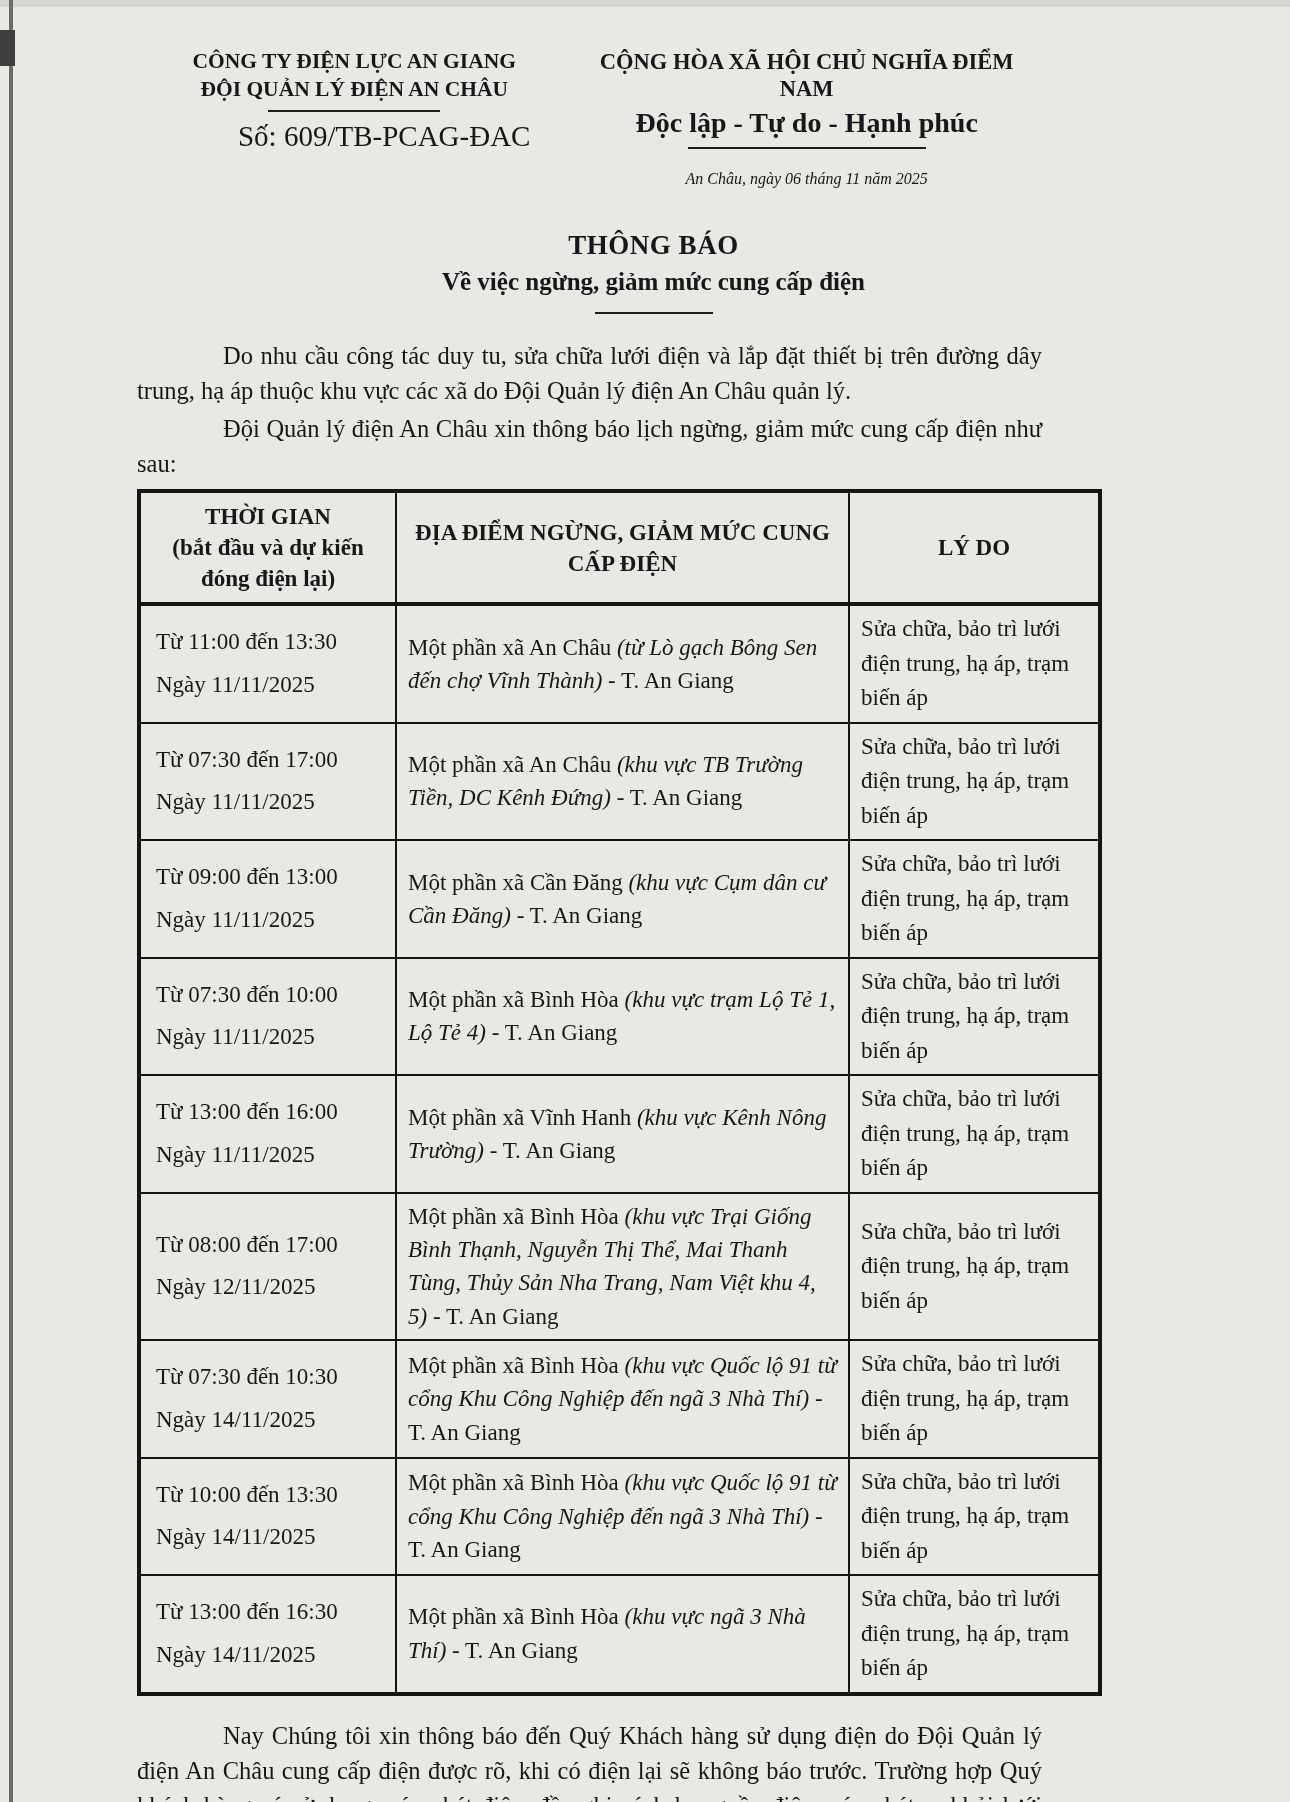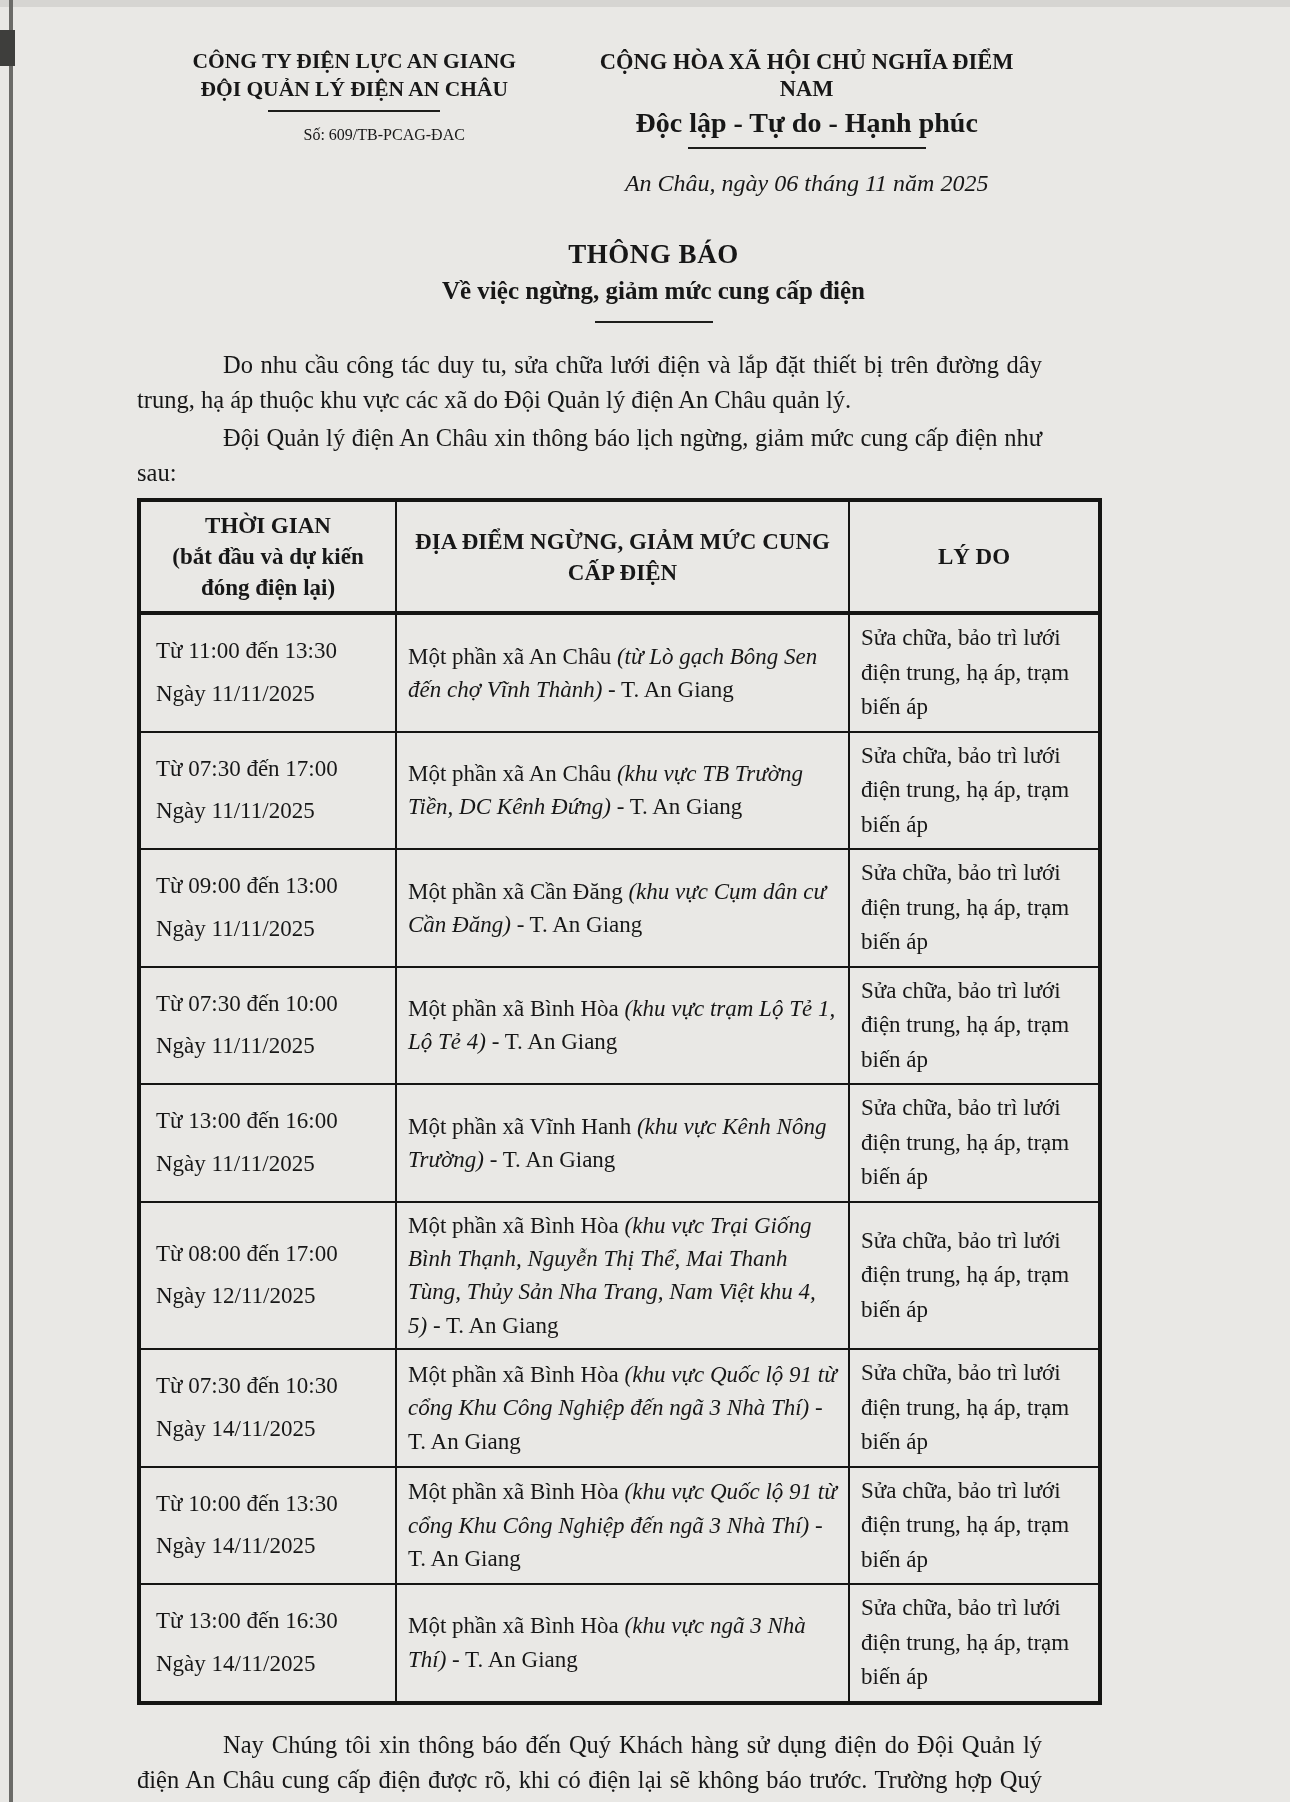--- a/index.html
+++ b/index.html
@@ -12,25 +12,25 @@
   .scan-top-strip{position:absolute;top:0;left:0;width:1290px;height:7px;background:#d6d5d2;}
   .scan-edge-left{position:absolute;left:9px;top:0;width:4px;height:1802px;background:#6b6b68;}
   .scan-mark-topleft{position:absolute;left:0;top:30px;width:15px;height:36px;background:#3e3e3c;}
   .content{width:905px;margin-left:137px;padding-top:48px;}
 
   .doc-header{display:flex;}
   .org-block{width:48%;text-align:center;}
   .nat-block{width:52%;text-align:center;}
   .org-line{font-weight:bold;font-size:21.5px;line-height:1.28;}
   .org-rule{width:172px;border-bottom:2.5px solid #1d1d1b;margin:7px auto 0;}
-  .doc-number{font-size:16px;margin-top:14px;transform:translateX(30px);}
+  .doc-number{font-size:29px;margin-top:8px;transform:translateX(30px);}
   .nat-line1{font-weight:bold;font-size:22.5px;line-height:1.2;}
   .nat-line2{font-weight:bold;font-size:28px;margin-top:5px;}
   .nat-rule{width:238px;border-bottom:2.5px solid #1d1d1b;margin:8px auto 0;}
-  .place-date{font-style:italic;font-size:24px;margin-top:21px;}
+  .place-date{font-style:italic;font-size:16px;margin-top:21px;}
 
   .title-block{text-align:center;margin-top:42px;transform:translateX(64px);}
   .doc-title{font-size:27px;font-weight:bold;letter-spacing:.5px;}
   .doc-subtitle{font-size:25px;font-weight:bold;margin-top:7px;}
   .title-rule{width:118px;border-bottom:2.5px solid #1d1d1b;margin:16px auto 0;}
 
   .para{font-size:24.5px;line-height:1.44;text-align:justify;margin:0;}
   .indented{text-indent:86px;}
   .p-intro1{margin-top:24px;}
   .p-intro2{margin-top:2px;}

